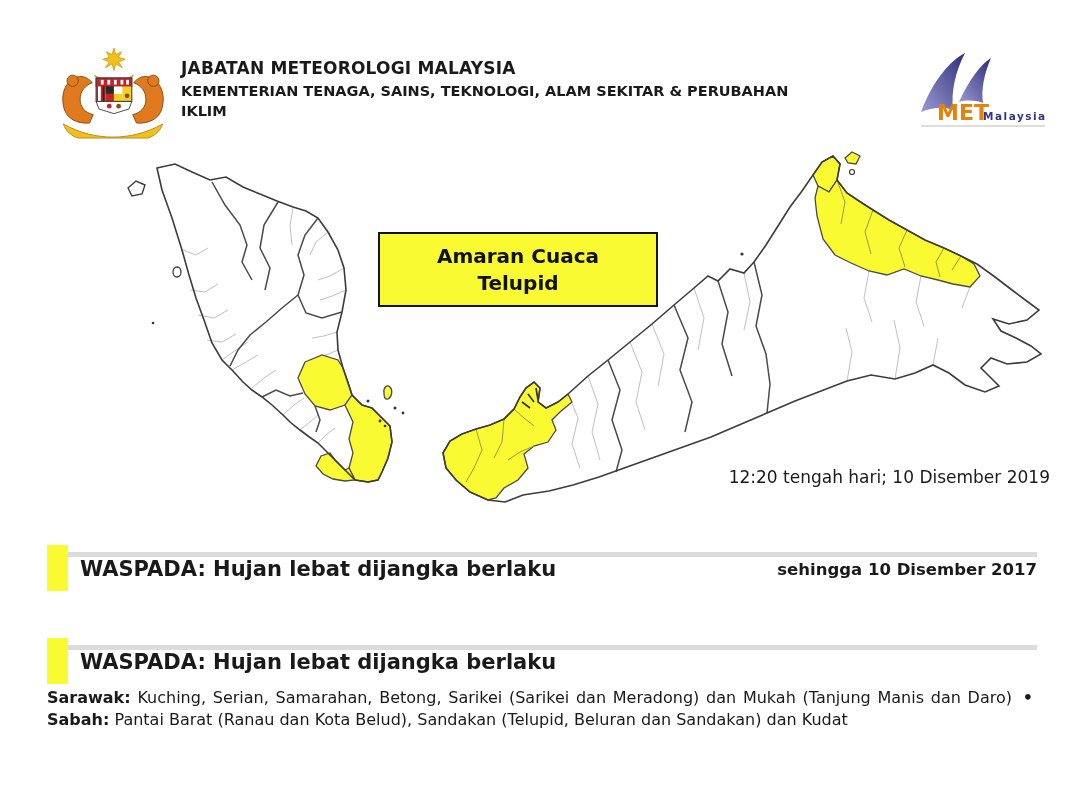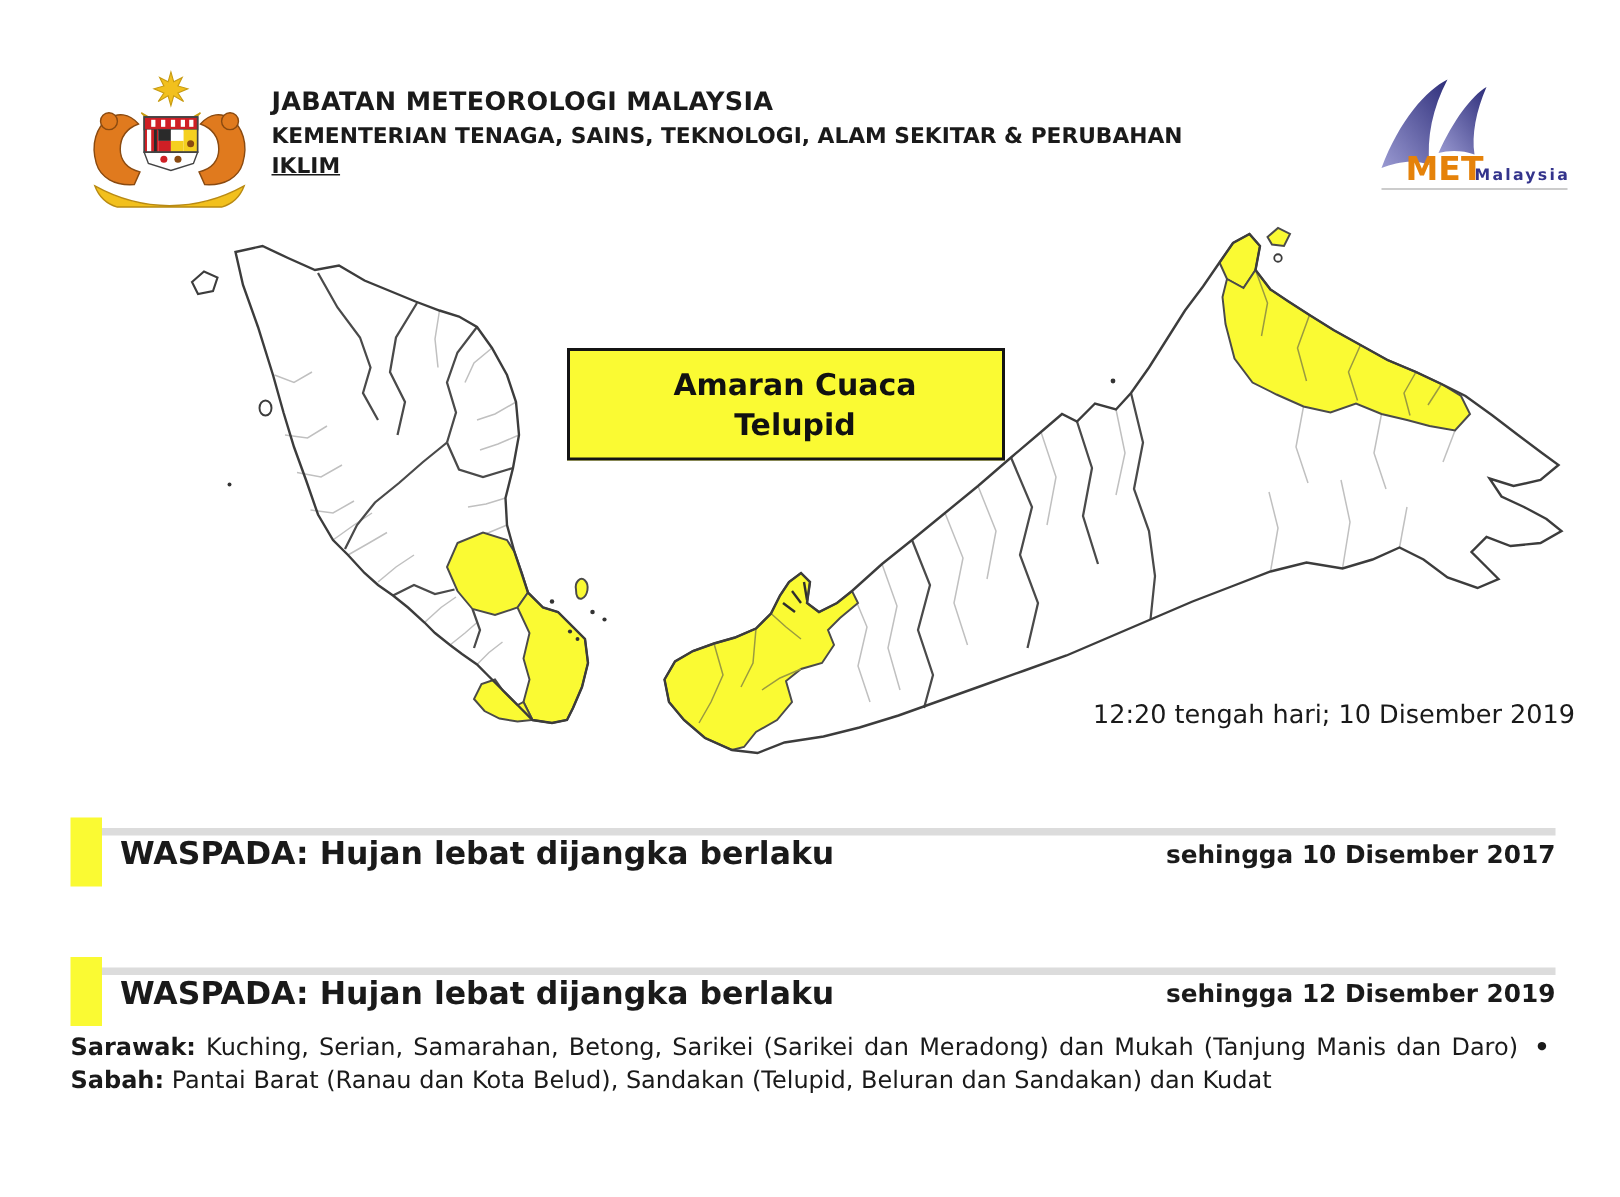--- a/index.html
+++ b/index.html
@@ -3,29 +3,29 @@
 <meta charset="utf-8">
 <style>
   html,body{margin:0;padding:0;background:#fff;}
   .page{position:relative;width:1080px;height:798px;background:#fff;overflow:hidden;
         font-family:"DejaVu Sans","Liberation Sans",sans-serif;color:#1a1a1a;}
 
   
   .coat{position:absolute;left:52px;top:40px;width:122px;height:106px;}
   .dept-name{position:absolute;left:181px;top:58px;font-size:17px;font-weight:bold;letter-spacing:.2px;white-space:nowrap;text-align:center;}
   .ministry-1{position:absolute;left:181px;top:83px;font-size:14.5px;font-weight:bold;white-space:nowrap;}
-  .ministry-2{position:absolute;left:181px;top:103px;font-size:14.5px;font-weight:bold;white-space:nowrap;text-decoration:underline;}
+  .ministry-2{position:absolute;left:181px;top:103px;font-size:14.5px;font-weight:bold;white-space:nowrap;}
   .metlogo{position:absolute;left:893px;top:50px;width:165px;height:88px;}
 
   
   .mapwrap{position:absolute;left:0;top:150px;width:1080px;height:380px;}
   .map-svg{position:absolute;left:0;top:0;}
   .banner{position:absolute;left:378px;top:82px;width:276px;height:71px;background:#fafa33;
           border:2px solid #141414;display:flex;flex-direction:column;justify-content:center;
-          align-items:center;font-weight:bold;font-size:20px;line-height:27px;color:#111;padding-left:12px;}
+          align-items:center;font-weight:bold;font-size:20px;line-height:27px;color:#111;}
   .issued{position:absolute;right:30px;top:316px;text-align:right;font-size:17px;line-height:23px;}
   .issued-label{font-weight:bold;}
 
   
   .warning{position:absolute;left:0;width:1080px;height:92px;}
   .w1{top:544px;} .w2{top:637px;}
   .rule{position:absolute;left:50px;top:8px;width:987px;height:5px;background:#dcdcdc;}
   .mark{position:absolute;left:47px;top:1px;width:21px;height:46px;background:#fafa33;z-index:2;}
   .wtitle{position:absolute;left:80px;top:13px;font-size:21px;font-weight:bold;white-space:nowrap;}
   .wuntil{position:absolute;right:43px;top:16px;font-size:16.5px;font-weight:bold;white-space:nowrap;}
@@ -228,21 +228,20 @@
     <div class="mark"></div>
     <div class="rule"></div>
     <div class="wtitle">WASPADA: Hujan lebat dijangka berlaku</div>
     <div class="wuntil">sehingga 10 Disember 2017</div>
   </div>
 
   <div class="warning w2">
     <div class="mark"></div>
     <div class="rule"></div>
     <div class="wtitle">WASPADA: Hujan lebat dijangka berlaku</div>
-    <div class="wuntil">sehingga 12 Disember 2019</div>
     <div class="wareas">
       <b>Sarawak:</b>
       <span>Kuching, Serian, Samarahan, Betong, Sarikei (Sarikei dan Meradong) dan Mukah (Tanjung Manis dan Daro)</span>
       <span class="sep">•</span>
       <b>Sabah:</b>
       <span>Pantai Barat (Ranau dan Kota Belud), Sandakan (Telupid, Beluran dan Sandakan) dan Kudat</span>
     </div>
   </div>
 
 </div>

